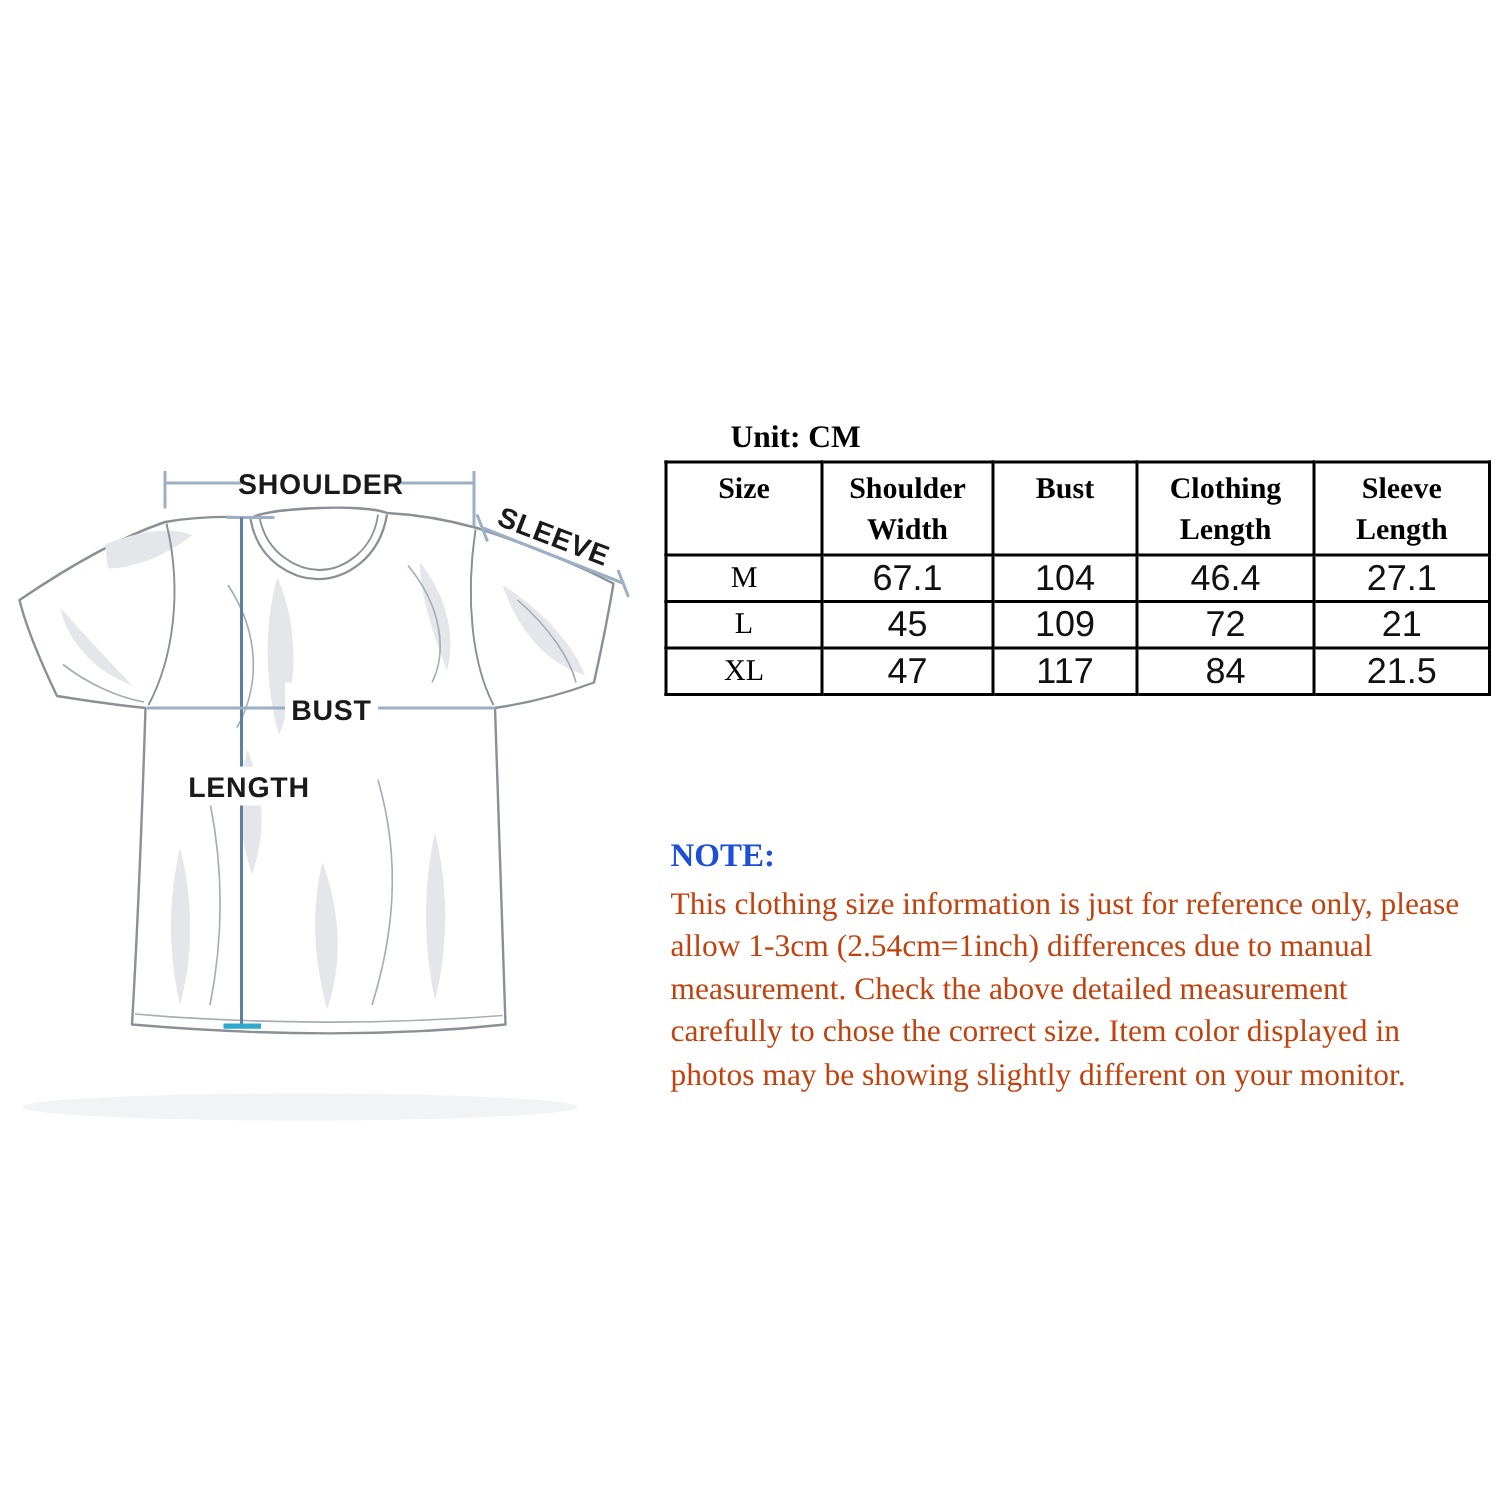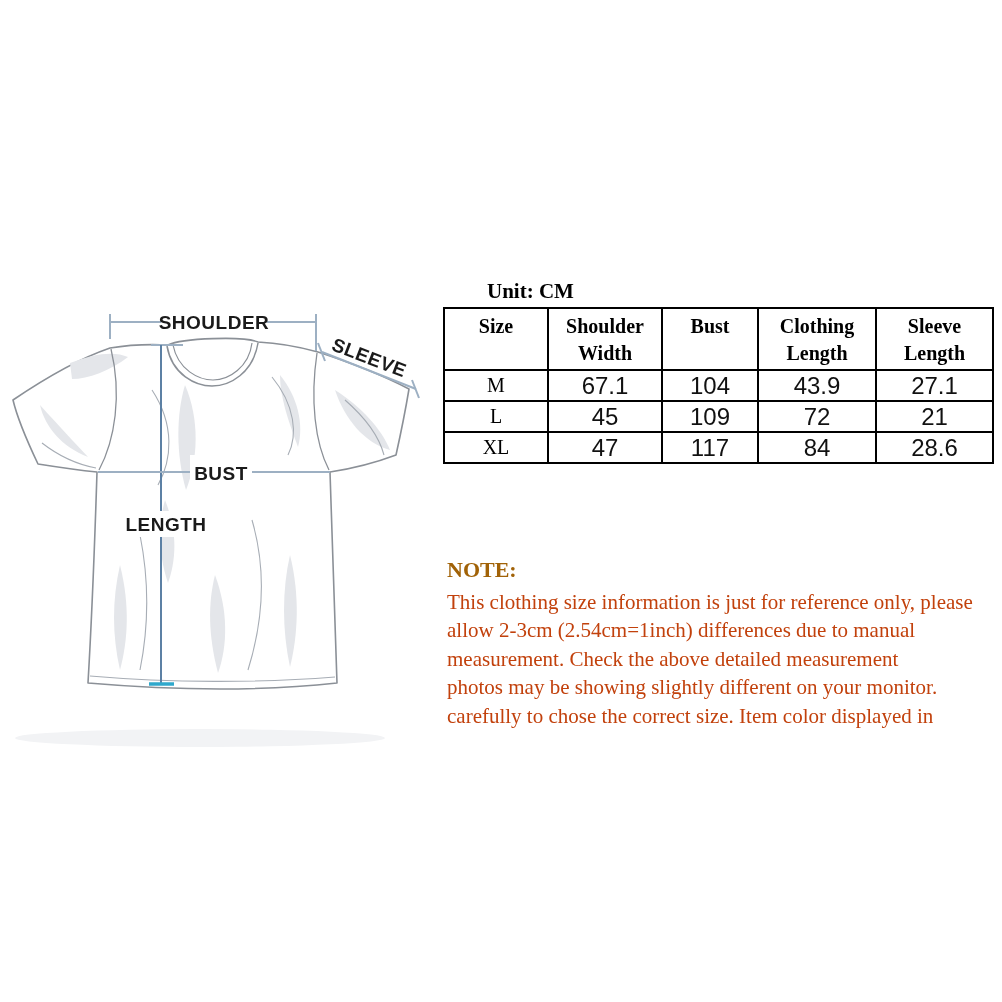--- a/index.html
+++ b/index.html
@@ -19,21 +19,21 @@
   .size-table th,.size-table td{border:2px solid #000;padding:0;overflow:hidden;}
   .size-table th{font-family:"Liberation Serif",serif;font-size:20px;font-weight:bold;
       vertical-align:top;padding-top:4px;height:56px;line-height:27px;color:#000;text-align:center;}
   .size-table td{font-family:"Liberation Sans",sans-serif;font-size:24px;height:29px;
       line-height:29px;color:#111;}
   .size-table td.size-cell{font-family:"Liberation Serif",serif;font-size:20px;color:#000;}
 
   
   .note{position:absolute;left:447px;top:557px;width:505px;}
   .note-title{font-family:"Liberation Serif",serif;font-weight:bold;font-size:22px;
-      color:#a16207;margin:0 0 5px 0;}
+      color:#1d4ed8;margin:0 0 5px 0;}
   .note-line{font-family:"Liberation Serif",serif;font-size:21px;color:#c2410c;
       line-height:28.4px;white-space:nowrap;}
 </style>
 </head>
 <body>
 
 <div class="canvas">
 
   <svg class="shirt-svg" viewBox="0 0 450 470">
 
@@ -132,42 +132,42 @@
         <th>Bust</th>
         <th>Clothing Length</th>
         <th>Sleeve Length</th>
       </tr>
     </thead>
     <tbody>
       <tr>
         <td class="size-cell">M</td>
         <td>67.1</td>
         <td>104</td>
-        <td>43.9</td>
+        <td>46.4</td>
         <td>27.1</td>
       </tr>
       <tr>
         <td class="size-cell">L</td>
         <td>45</td>
         <td>109</td>
         <td>72</td>
         <td>21</td>
       </tr>
       <tr>
         <td class="size-cell">XL</td>
         <td>47</td>
         <td>117</td>
         <td>84</td>
-        <td>28.6</td>
+        <td>21.5</td>
       </tr>
     </tbody>
   </table>
 
   <div class="note">
     <div class="note-title">NOTE:</div>
     <div class="note-line">This clothing size information is just for reference only, please</div>
-    <div class="note-line">allow 2-3cm (2.54cm=1inch) differences due to manual</div>
+    <div class="note-line">allow 1-3cm (2.54cm=1inch) differences due to manual</div>
     <div class="note-line">measurement. Check the above detailed measurement</div>
+    <div class="note-line">carefully to chose the correct size. Item color displayed in</div>
     <div class="note-line">photos may be showing slightly different on your monitor.</div>
-    <div class="note-line">carefully to chose the correct size. Item color displayed in</div>
   </div>
 
 </div>
 
 </body></html>

